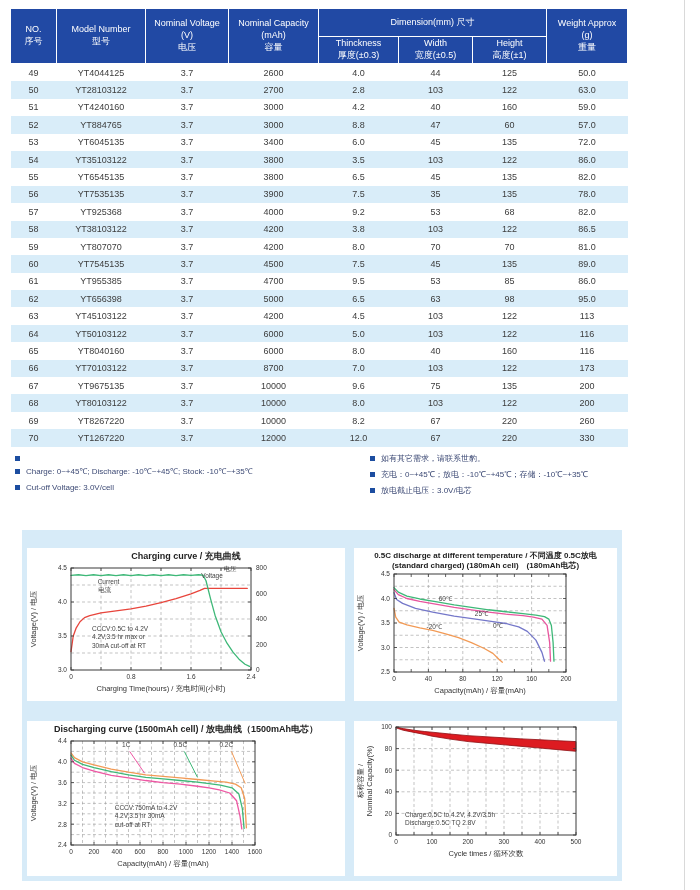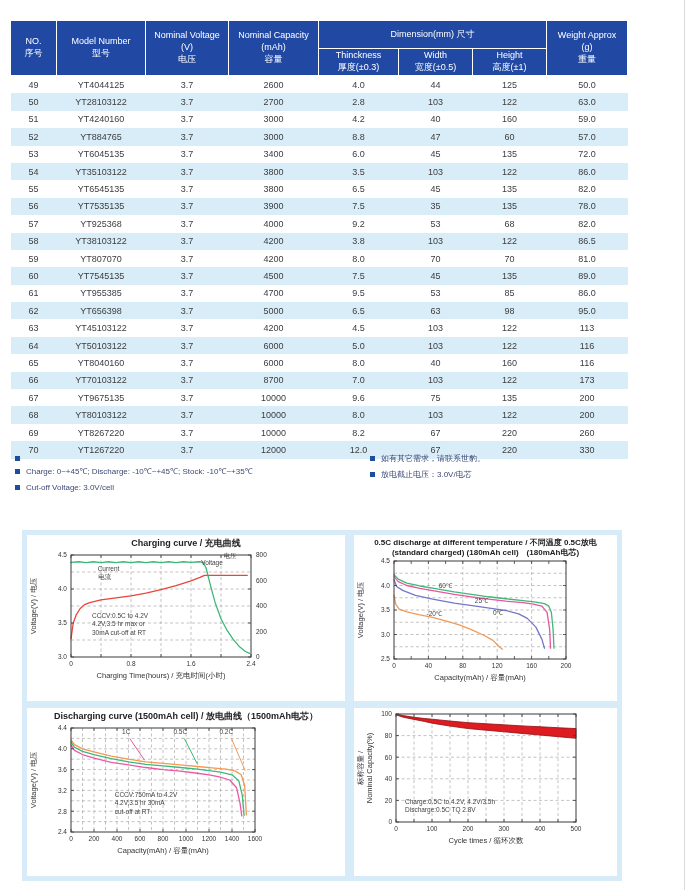--- a/index.html
+++ b/index.html
@@ -5,21 +5,21 @@
   html,body{margin:0;padding:0;}
   body{
     width:700px;height:890px;position:relative;background:#ffffff;
     font-family:"Liberation Sans", sans-serif;color:#333;
     -webkit-font-smoothing:antialiased;
   }
   .page-edge{position:absolute;left:684px;top:0;width:1px;height:890px;background:#d9d9d9;}
 
   
   table.spec{
-    position:absolute;left:10px;top:20px;width:617px;
+    position:absolute;left:10px;top:8px;width:617px;
     border-collapse:collapse;table-layout:fixed;font-size:9px;
   }
   table.spec th{
     background:#2149a4;color:#ffffff;font-weight:normal;
     border:1px solid #ffffff;padding:0;line-height:1.3;
     white-space:pre-line;text-align:center;vertical-align:middle;
   }
   table.spec tr.h1 th{height:27px;}
   table.spec tr.h2 th{height:26px;}
   table.spec td{
@@ -35,21 +35,21 @@
   .note{display:flex;align-items:flex-start;margin-bottom:6px;font-size:8px;color:#3d4a75;line-height:1.25;}
   .note .bullet{flex:0 0 5px;width:5px;height:5px;background:#1c4da0;margin:2px 6px 0 0;}
 
   
   .charts{
     position:absolute;left:22px;top:530px;width:600px;height:351px;
     background:#d7ebf8;display:grid;
     grid-template-columns:318px 263px;grid-template-rows:166px 168px;
     gap:7px 9px;padding:5px;box-sizing:border-box;
   }
-  .chart-panel{background:#ffffff;overflow:hidden;}
+  .chart-panel{background:#ffffff;overflow:hidden;margin-top:13px;}
   .chart-title{
     text-align:center;font-weight:bold;font-size:9px;color:#222;
     padding-top:3px;white-space:pre-line;line-height:1.2;
   }
   .chart-title.small{font-size:8px;}
   svg{display:block;}
   svg text{font-family:"Liberation Sans", sans-serif;}
 </style>
 </head>
 <body>
@@ -328,20 +328,24 @@
         </div>
         <div class="note">
           <span class="bullet"></span>
           <span>Cut-off Voltage: 3.0V/cell</span>
         </div>
       </div>
     <div class="col cn" id="notes-cn">
         <div class="note">
           <span class="bullet"></span>
           <span>如有其它需求，请联系世豹。</span>
+        </div>
+        <div class="note">
+          <span class="bullet"></span>
+          <span>充电：0~+45℃；放电：-10℃~+45℃；存储：-10℃~+35℃</span>
         </div>
         <div class="note">
           <span class="bullet"></span>
           <span>放电截止电压：3.0V/电芯</span>
         </div>
       </div>
   </div>
 
   <div class="charts">
     <div class="chart-panel">

